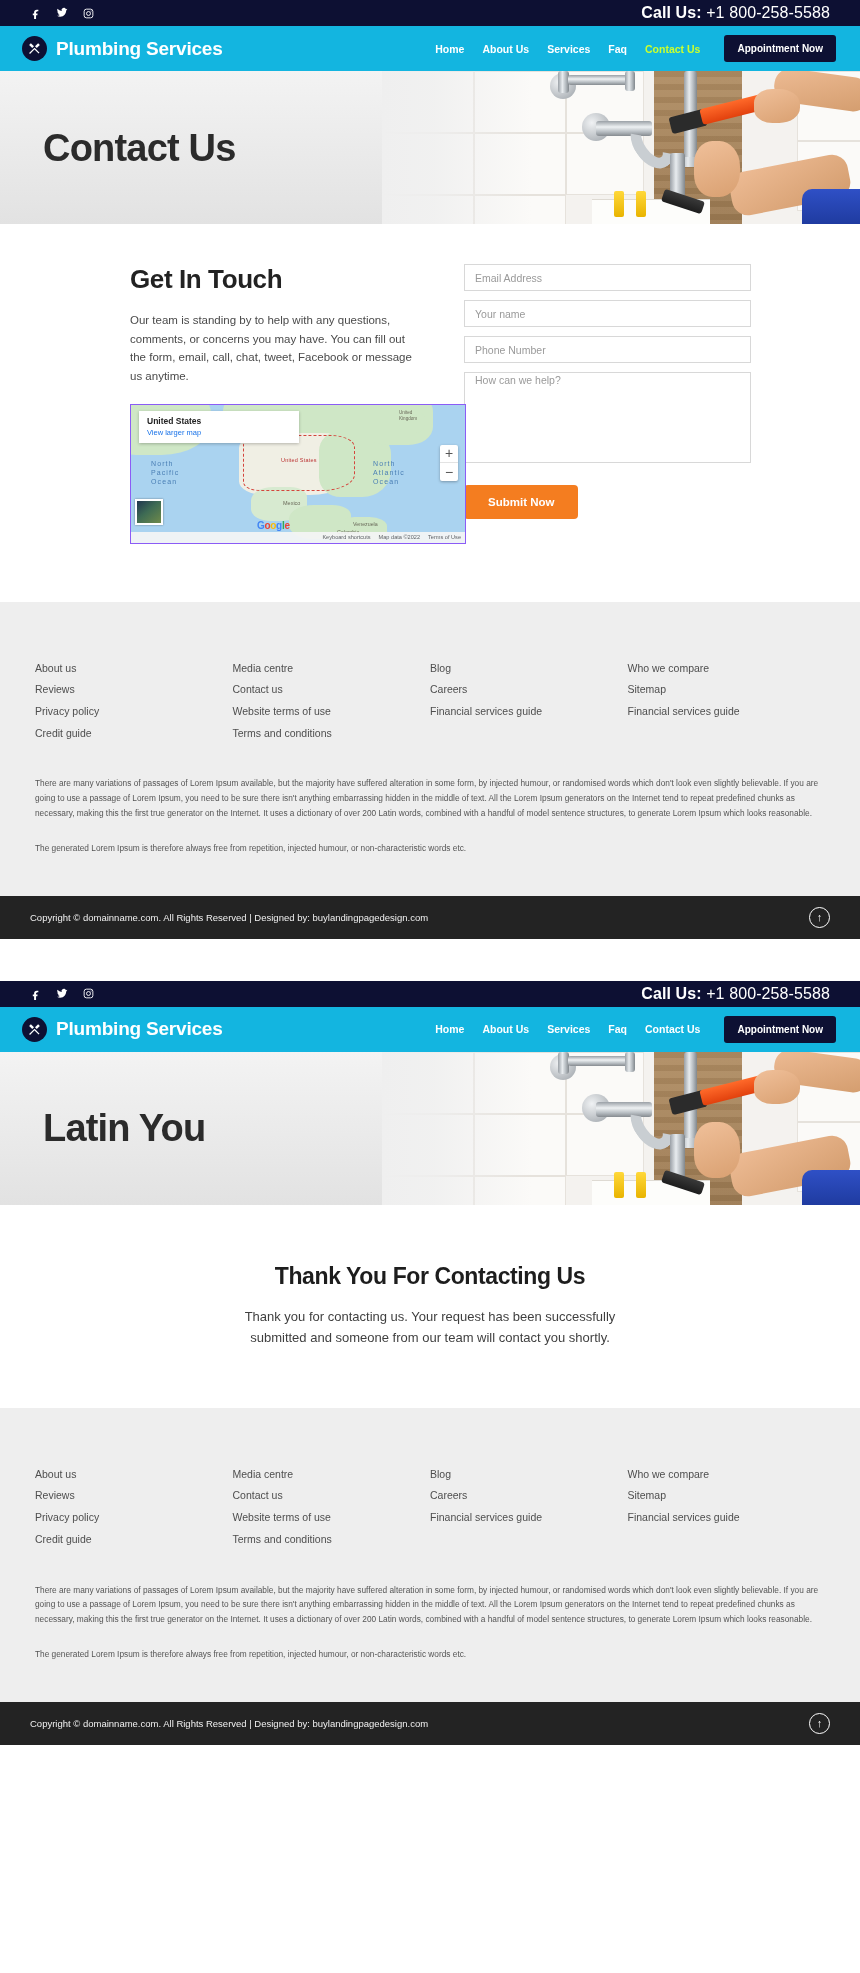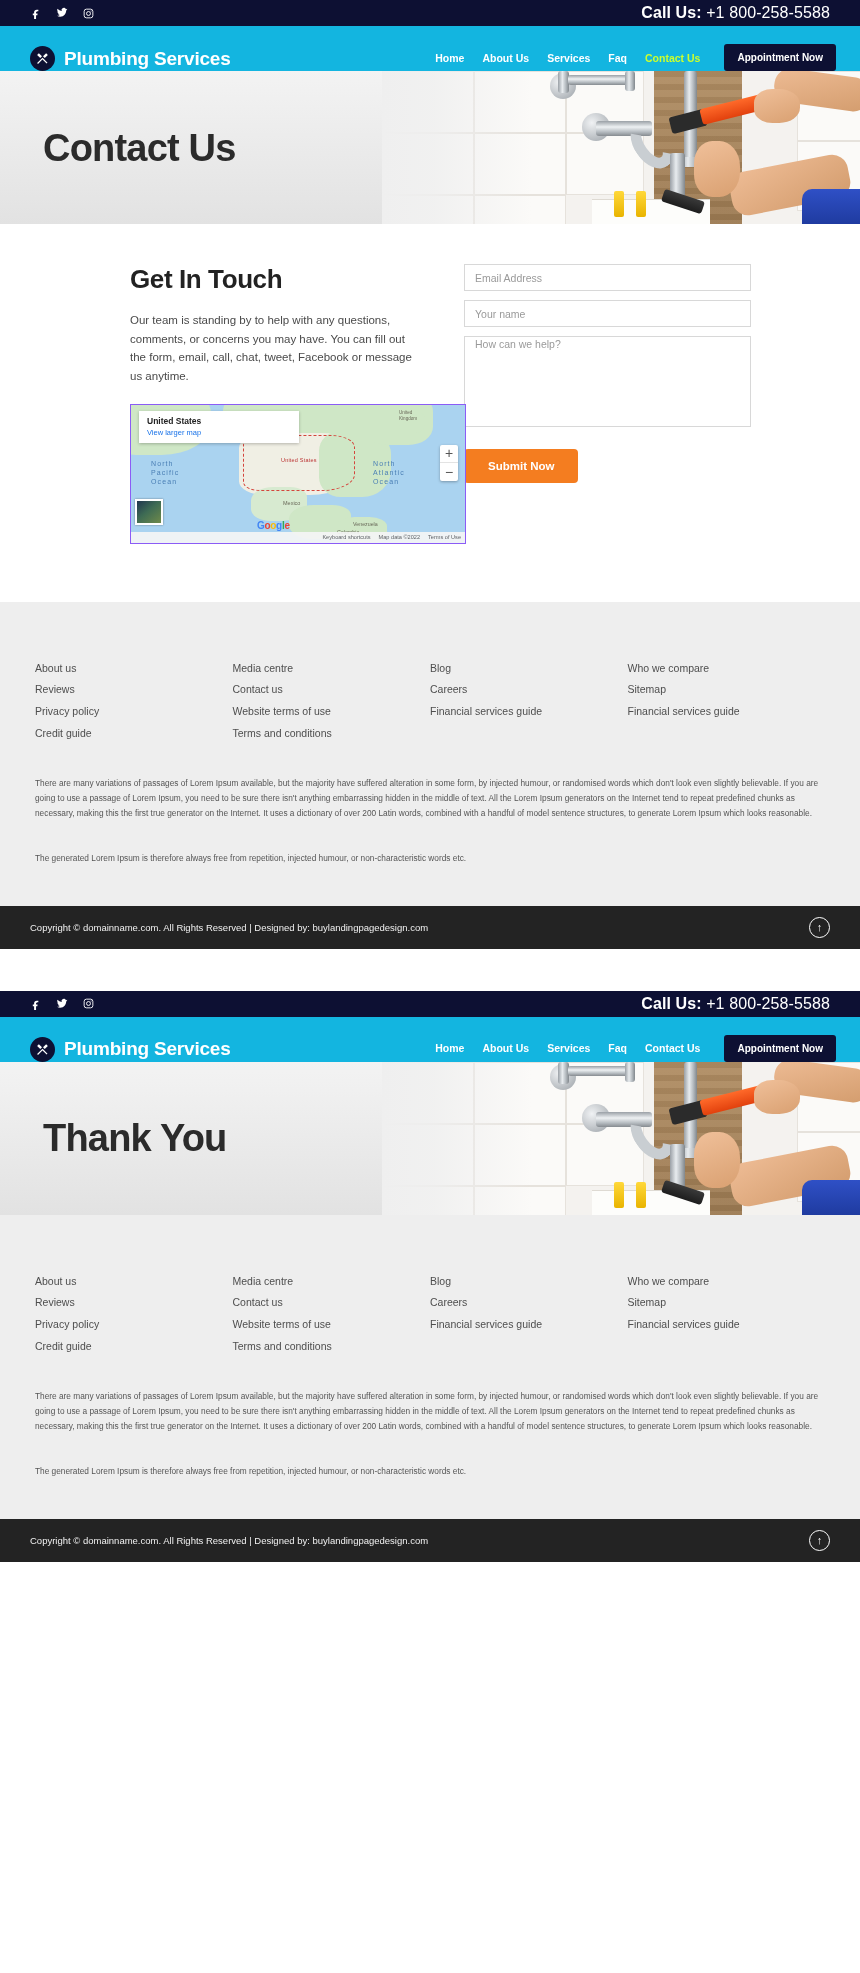--- a/index.html
+++ b/index.html
@@ -37,23 +37,23 @@
     letter-spacing: .1px;
     white-space: nowrap;
   }
   .callus b { font-weight: 700; }
 
   
   .navbar {
     background: #13b5e0;
     height: 45px;
     display: flex;
-    align-items: flex-end;
+    align-items: center;
     justify-content: space-between;
-    padding: 0 24px 0 30px;
+    padding: 0 24px 0 22px;
   }
   .brand { display: flex; align-items: center; gap: 9px; }
   .brand-mark {
     width: 25px; height: 25px; border-radius: 50%;
     background: #0d1033;
     display: flex; align-items: center; justify-content: center;
   }
   .brand-mark svg { display:block; }
   .brand-text {
     color: #ffffff;
@@ -346,21 +346,21 @@
     color: #4e4e4e;
     text-decoration: none;
     line-height: 2.07;
   }
   .foot-text {
     margin-top: 32px;
     font-size: 8.3px;
     line-height: 1.78;
     color: #555;
   }
-  .foot-text.second { margin-top: 30px; }
+  .foot-text.second { margin-top: 20px; }
 
   .copybar {
     background: #232323;
     height: 43px;
     display: flex;
     align-items: center;
     justify-content: space-between;
     padding: 0 30px;
   }
   .copytext { color: #f0f0f0; font-size: 9.5px; }
@@ -535,20 +535,21 @@
               <span>Map data ©2022</span>
               <span>Terms of Use</span>
             </div>
           </div>
         </div>
 
         <div class="col-right">
           <form>
             <input class="field" type="email" placeholder="Email Address" style="">
             <input class="field" type="text" placeholder="Your name" style="">
+            <input class="field" type="tel" placeholder="Phone Number" style="">
             <textarea class="field" placeholder="How can we help?" style=""></textarea>
             <button type="button" class="submit-btn">Submit Now</button>
           </form>
         </div>
       </div>
     </div>
   </div>
 
   <div class="footer">
     <div class="foot-wrap">
@@ -664,23 +665,27 @@
       <div class="hand" style="left:372px;top:18px;width:46px;height:34px"></div>
       <div class="arm" style="left:348px;top:92px;width:120px;height:44px;transform:rotate(-11deg)"></div>
       <div class="hand" style="left:312px;top:70px;width:46px;height:56px"></div>
       <div class="overall" style="left:420px;top:118px;width:58px;height:35px"></div>
       <div class="counter" style="left:210px;top:128px;width:118px;height:25px"></div>
       <div class="wrench-yellow" style="left:232px;top:120px;width:10px;height:26px"></div>
       <div class="wrench-yellow" style="left:254px;top:120px;width:10px;height:26px"></div>
       <div class="wrench-grey" style="left:280px;top:124px;width:42px;height:13px;transform:rotate(18deg)"></div>
       <div class="hero-fade"></div>
     </div>
-    <div class="hero-title">Thank You</div>
-  </div>
-
+    <div class="hero-title">Latin You</div>
+  </div>
+
+  <div class="thanks">
+    <div class="thanks-title">Thank You For Contacting Us</div>
+    <div class="thanks-copy">Thank you for contacting us. Your request has been successfully submitted and someone from our team will contact you shortly.</div>
+  </div>
 
   <div class="footer">
     <div class="foot-wrap">
       <div class="foot-cols">
         <div class="foot-col">
           <a class="foot-link">About us</a>
           <a class="foot-link">Reviews</a>
           <a class="foot-link">Privacy policy</a>
           <a class="foot-link">Credit guide</a>
         </div>

